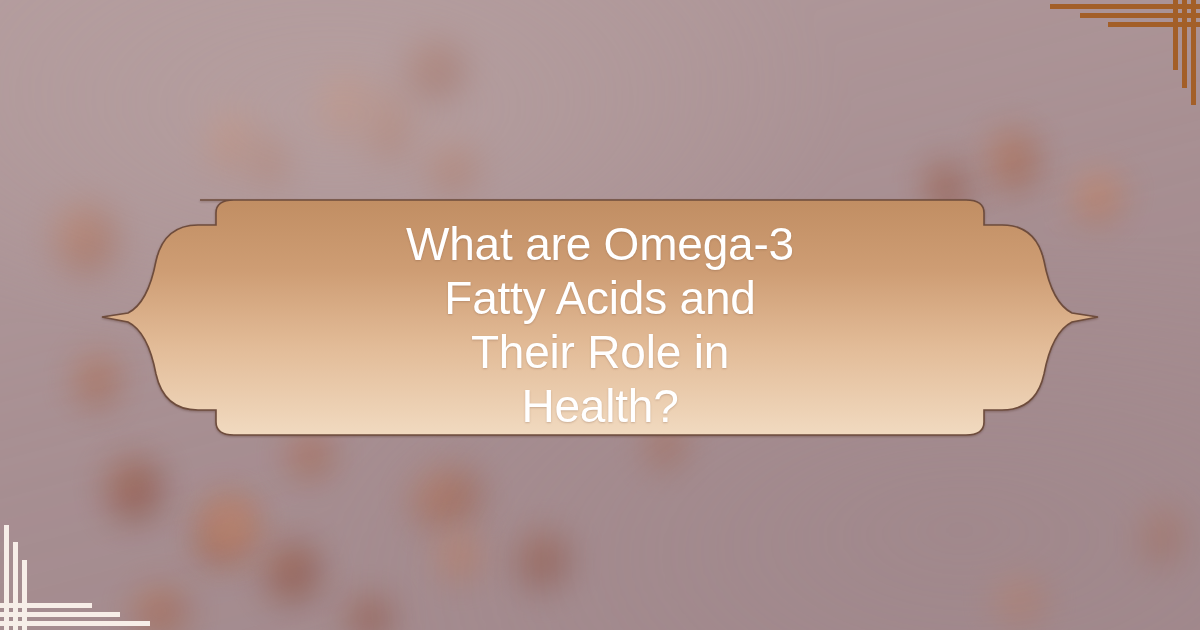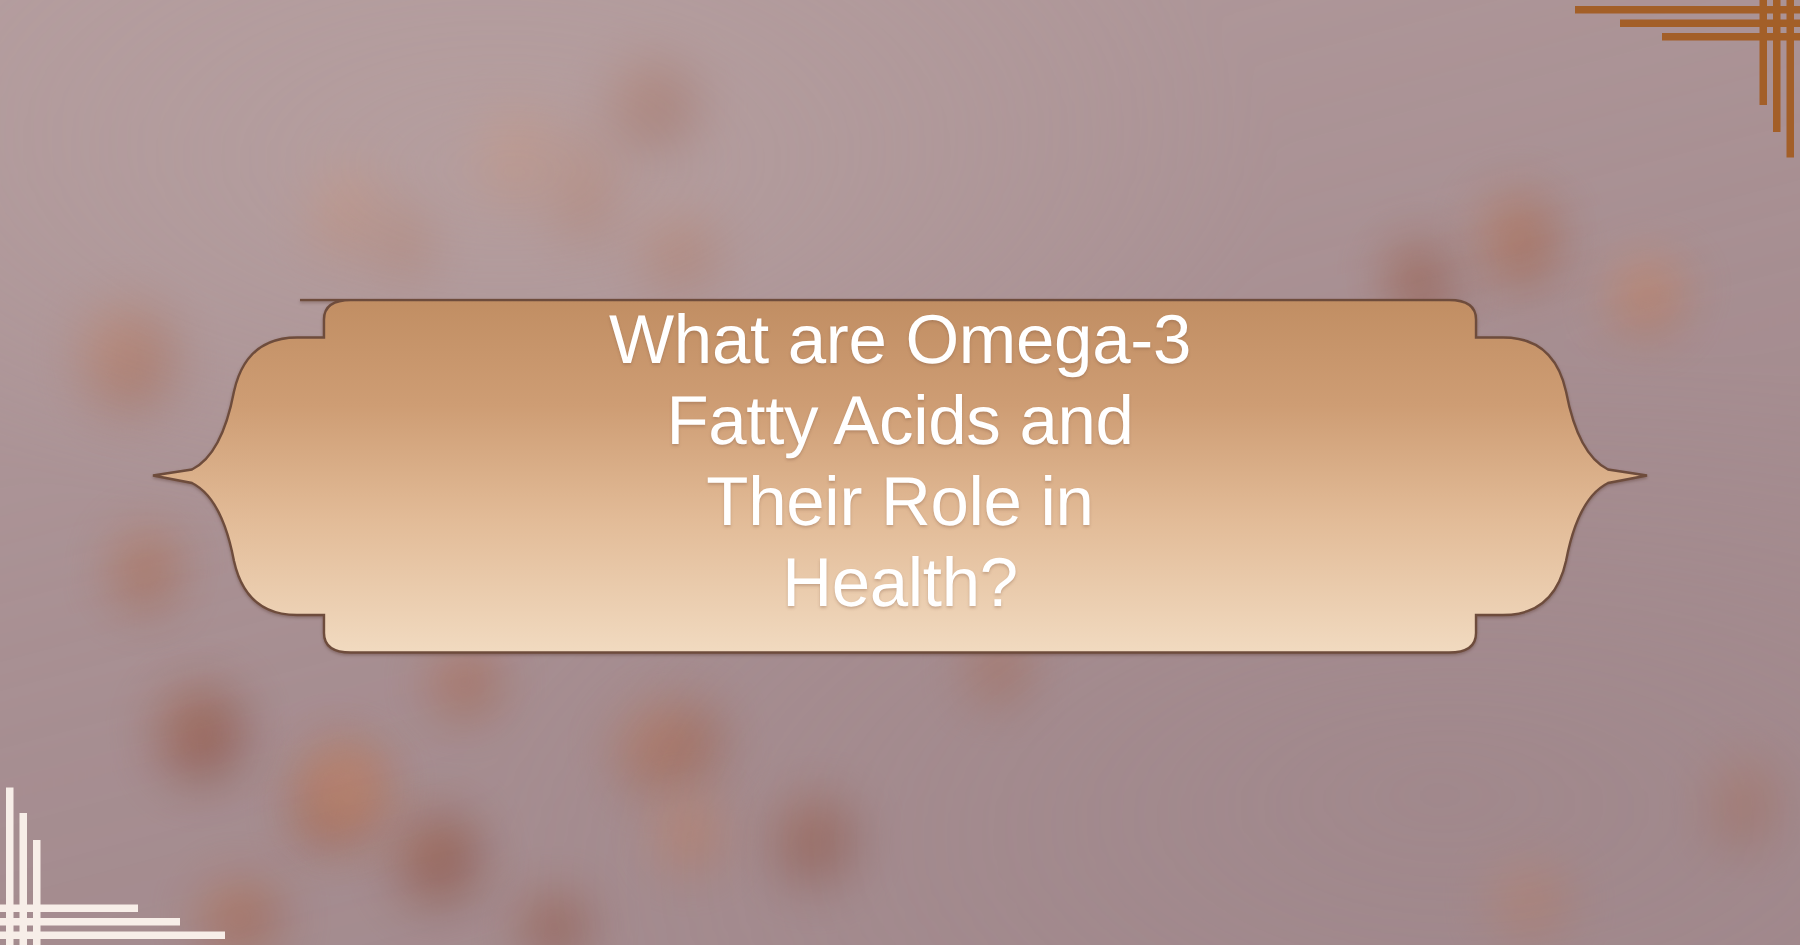--- a/index.html
+++ b/index.html
@@ -67,20 +67,21 @@
     display:block;
   }
 
   #plaque-text {
     position:absolute;
     left:100px; top:199px;
     width:1000px; height:237px;
     display:flex;
     align-items:flex-start;
     justify-content:center;
+    padding-top:18px;
   }
   #title {
     width:560px;
     text-align:center;
     color:#ffffff;
     font-family:"Liberation Sans", sans-serif;
     font-size:46px;
     font-weight:400;
     line-height:54px;
     letter-spacing:-0.2px;

